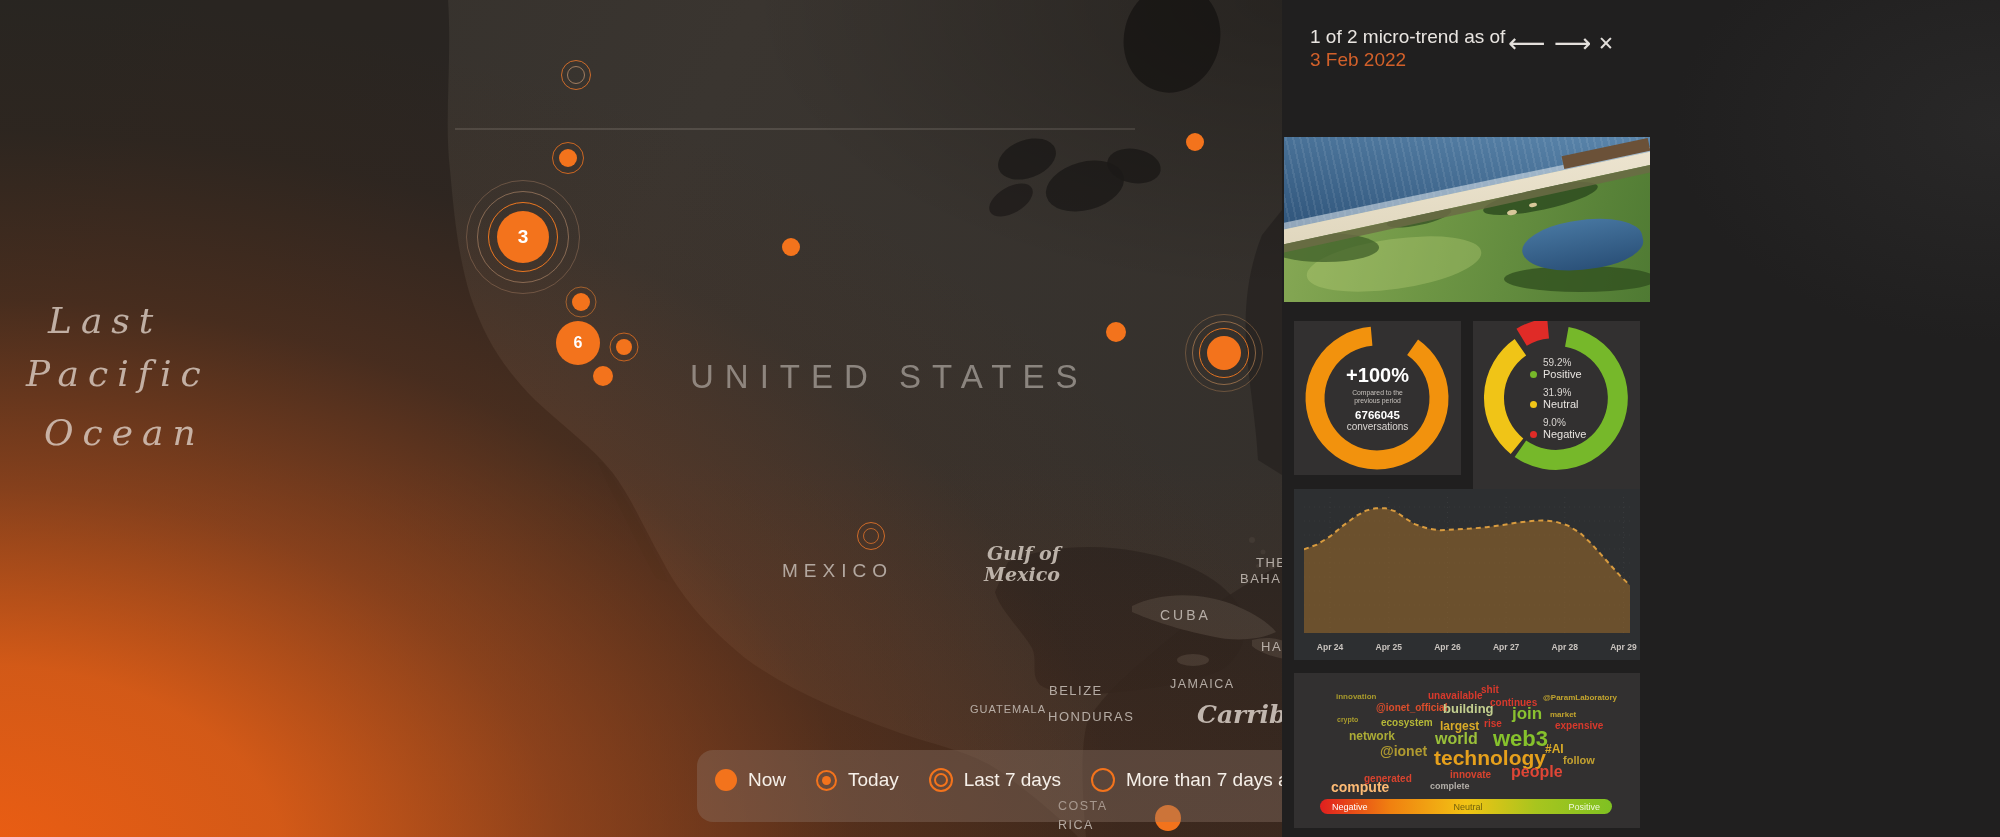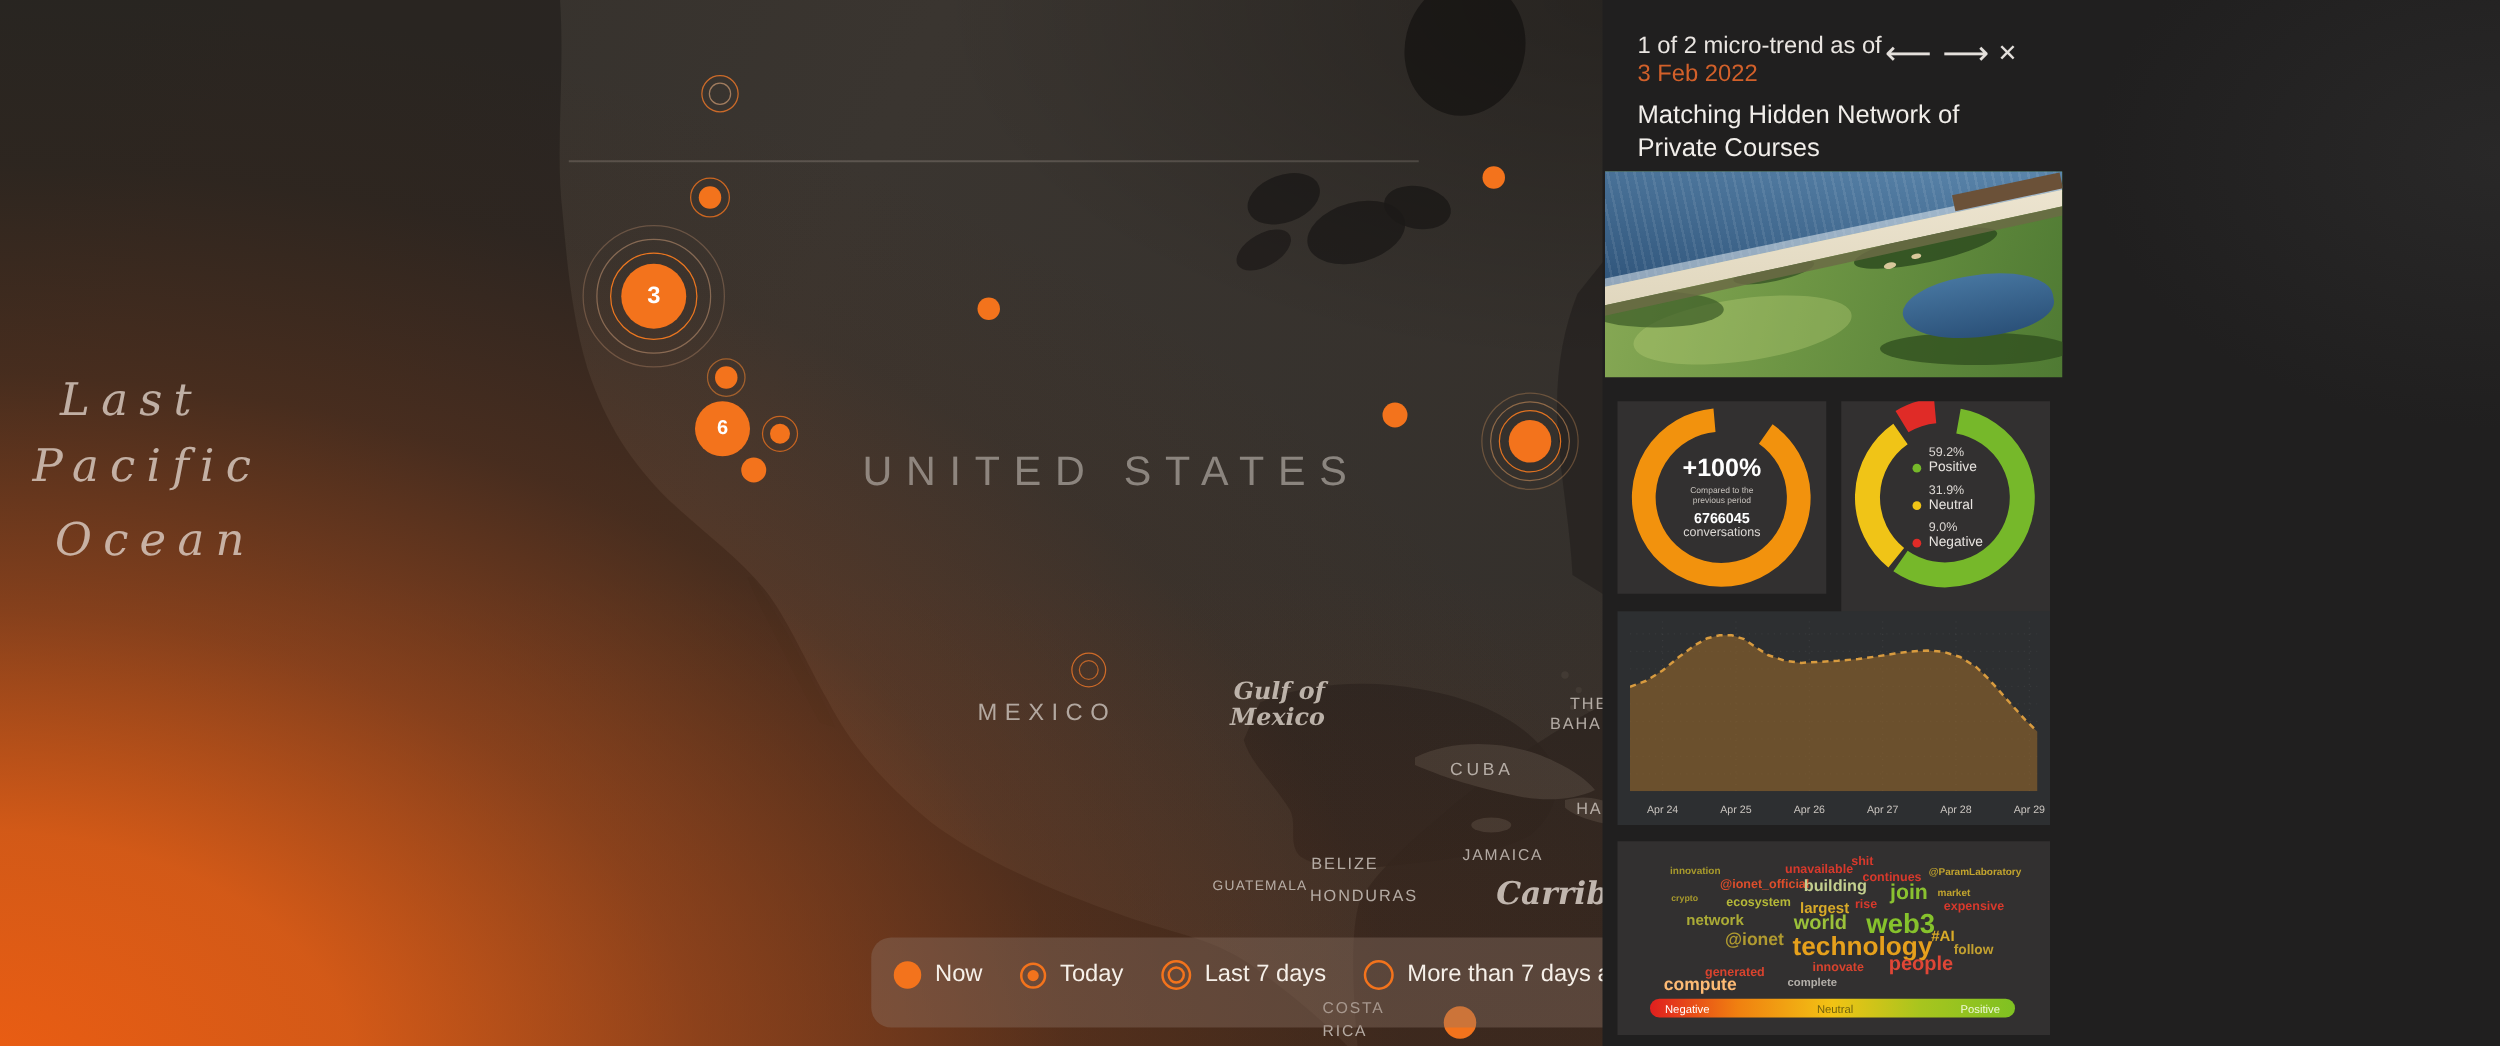--- a/index.html
+++ b/index.html
@@ -97,21 +97,21 @@
   .g-sand{position:absolute;inset:0;background:linear-gradient(#eee6d2,#d9cfb4);
      clip-path:polygon(0 56%,100% 9%,100% 17%,0 65%);}
   .g-dune{position:absolute;inset:0;background:#6b6b45;opacity:.85;
      clip-path:polygon(0 65%,100% 17%,100% 21.5%,0 70%);}
   .g-bldg{position:absolute;left:76%;top:6%;width:24%;height:8%;background:#6b5138;transform:rotate(-12deg);}
 
   
   .card{position:absolute;background:#323030;}
   .card.donut1{left:12px;top:321px;width:167px;height:154px;}
   .card.donut2{left:191px;top:321px;width:167px;height:170px;}
-  .card.area{left:12px;top:489px;width:346px;height:171px;background:#2d2f31;}
+  .card.area{left:12px;top:489px;width:346px;height:171px;background:#2d2f31;font-weight:bold;}
   .card.cloud{left:12px;top:673px;width:346px;height:155px;}
 
   .donut-center{position:absolute;left:50%;top:50%;transform:translate(-50%,-50%);
                 text-align:center;width:90px;}
   .dc-big{font-size:20px;font-weight:700;color:#fff;}
   .dc-sub{font-size:6.8px;color:#c6c1bc;width:64px;margin:2px auto 3px;line-height:1.25;}
   .dc-count{font-size:11.5px;font-weight:700;color:#fff;}
   .dc-unit{font-size:10px;color:#dcd8d4;}
 
   .s-legend{position:absolute;left:57px;top:36px;}
@@ -270,21 +270,20 @@
       </div>
     </div>
   </div>
 
   <aside class="panel">
     <div class="p-counter">1 of 2 micro-trend as of</div>
     <div class="p-date">3 Feb 2022</div>
     <button class="p-nav prev">⟵</button>
     <button class="p-nav next">⟶</button>
     <button class="p-close">✕</button>
-    <h2 class="p-title">Matching Hidden Network of Private Courses</h2>
 
     <div class="golf">
       <div class="g-land"></div>
       <div class="g-fair"></div>
       <div class="g-tr3"></div>
       <div class="g-tr1"></div>
       <div class="g-tr2"></div>
       <div class="g-tr4"></div>
       <div class="g-pond"></div>
       <div class="g-bk1"></div>

